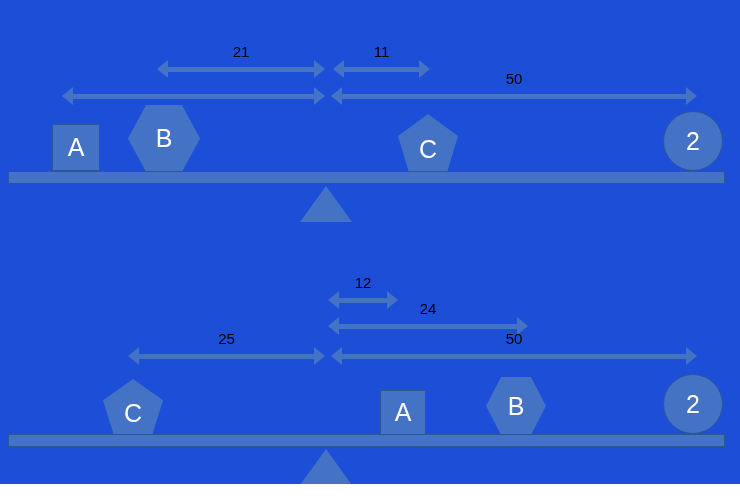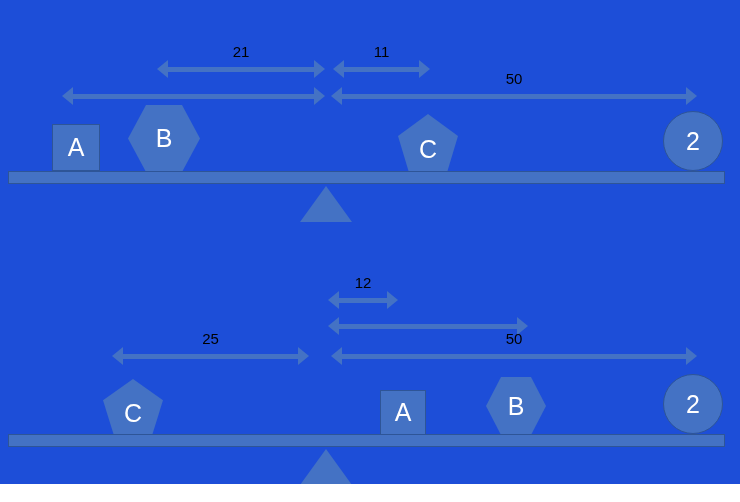--- a/index.html
+++ b/index.html
@@ -156,23 +156,24 @@
       <div class="head left"></div>
       <div class="bar"></div>
       <div class="head right"></div>
       <div class="val">12</div>
     </div>
 
     <div class="abs dim" style="left:328px; top:315px; width:200px;">
       <div class="head left"></div>
       <div class="bar"></div>
       <div class="head right"></div>
-    </div>
-
-    <div class="abs dim" style="left:112px; top:345px; width:197px;">
+      <div class="val">24</div>
+    </div>
+
+    <div class="abs dim" style="left:128px; top:345px; width:197px;">
       <div class="head left"></div>
       <div class="bar"></div>
       <div class="head right"></div>
       <div class="val">25</div>
     </div>
 
     <div class="abs dim" style="left:331px; top:345px; width:366px;">
       <div class="head left"></div>
       <div class="bar"></div>
       <div class="head right"></div>

